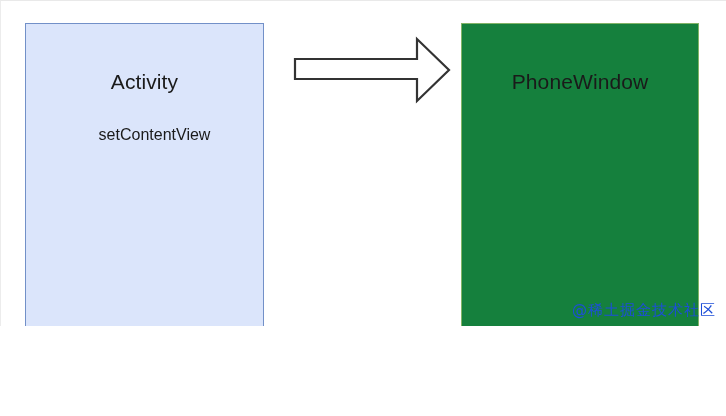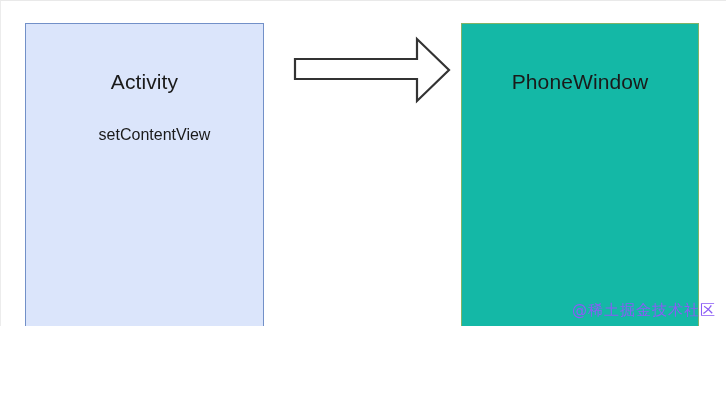--- a/index.html
+++ b/index.html
@@ -33,21 +33,21 @@
     width: 239px;
     height: 376px;
     background: #dbe5fb;
     border-color: #7290c8;
   }
   #phonewindow-node {
     left: 460px;
     top: 22px;
     width: 238px;
     height: 368px;
-    background: #14b8a6;
+    background: #15803d;
     border-color: #82b366;
   }
   .node-title {
     position: absolute;
     left: 0;
     right: 0;
     text-align: center;
     color: #1a1a1a;
     font-size: 21px;
     font-weight: 400;
@@ -72,21 +72,21 @@
     position: absolute;
     left: 288px;
     top: 32px;
     width: 166px;
     height: 74px;
   }
   #watermark {
     position: absolute;
     right: 10px;
     bottom: 6px;
-    color: #8b5cf6;
+    color: #1d4ed8;
     font-size: 15px;
     letter-spacing: 1px;
     white-space: nowrap;
     font-family: "DejaVu Sans", sans-serif;
   }
 </style>
 </head>
 <body>
 
 <div id="canvas">

